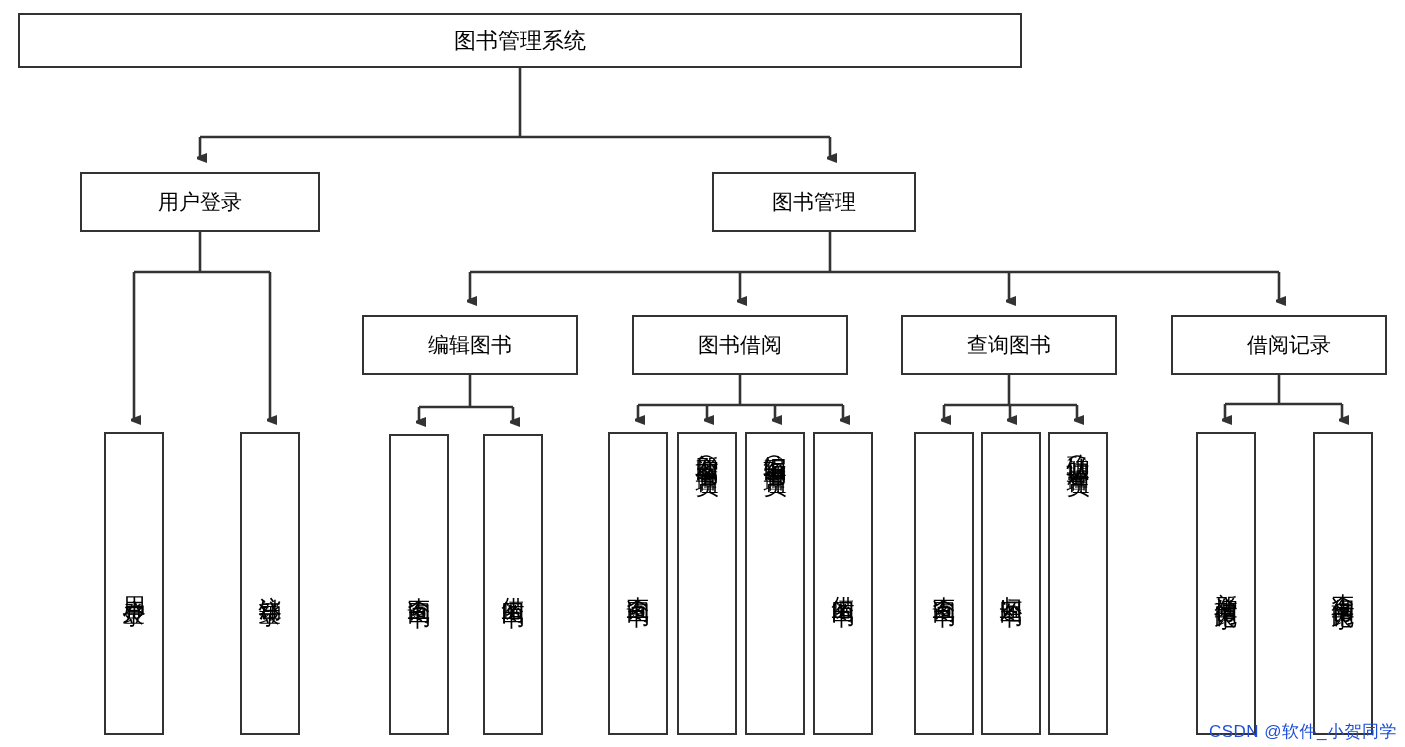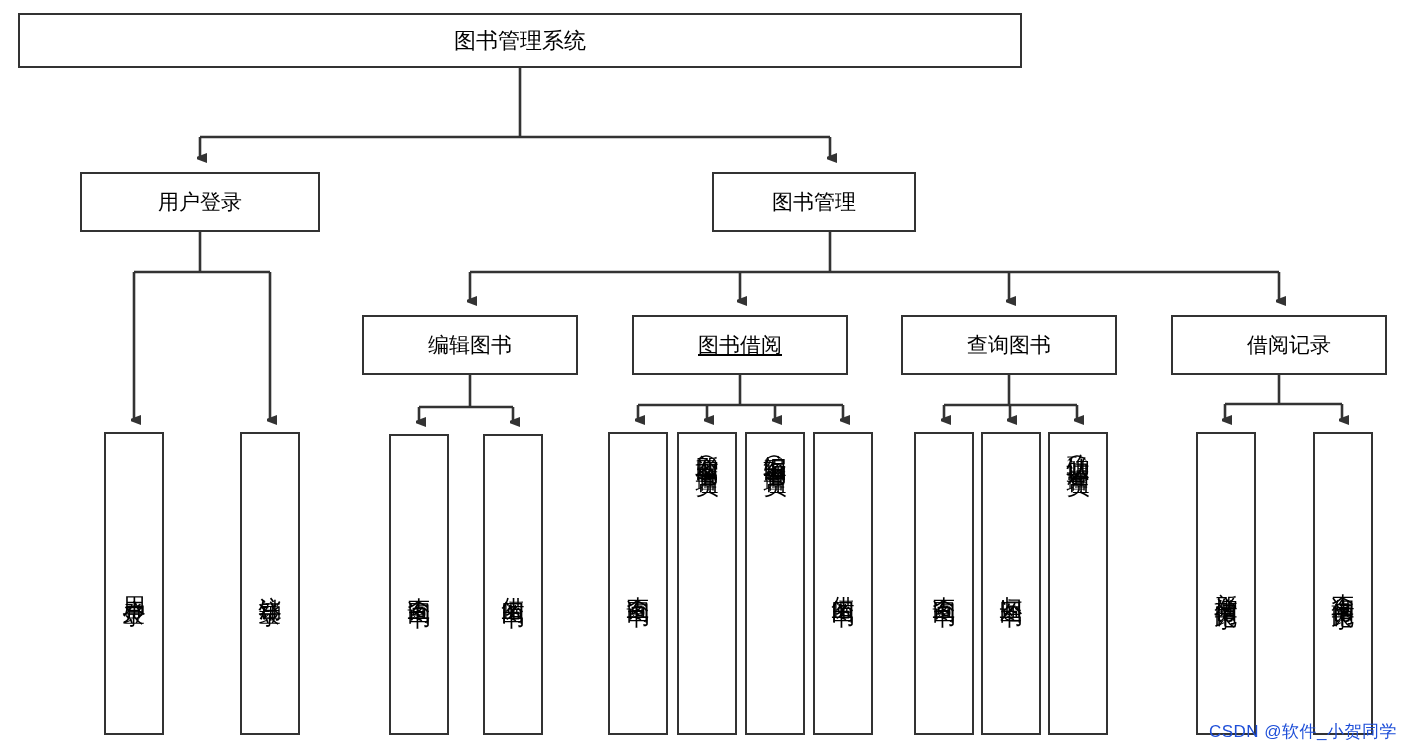--- a/index.html
+++ b/index.html
@@ -136,21 +136,21 @@
   <div class="node h" style="left:80px; top:172px; width:240px; height:60px;">
     <span class="label">用户登录</span>
   </div>
   <div class="node h" style="left:712px; top:172px; width:204px; height:60px;">
     <span class="label">图书管理</span>
   </div>
 
   <div class="node h" style="left:362px; top:315px; width:216px; height:60px;">
     <span class="label">编辑图书</span>
   </div>
-  <div class="node h" style="left:632px; top:315px; width:216px; height:60px;text-decoration:underline;">
+  <div class="node h" style="left:632px; top:315px; width:216px; height:60px;">
     <span class="label">图书借阅</span>
   </div>
   <div class="node h" style="left:901px; top:315px; width:216px; height:60px;">
     <span class="label">查询图书</span>
   </div>
   <div class="node h" style="left:1171px; top:315px; width:216px; height:60px;padding-left:20px;">
     <span class="label">借阅记录</span>
   </div>
 
   <div class="node v mid" style="left:104px; top:432px; width:60px; height:303px;">

